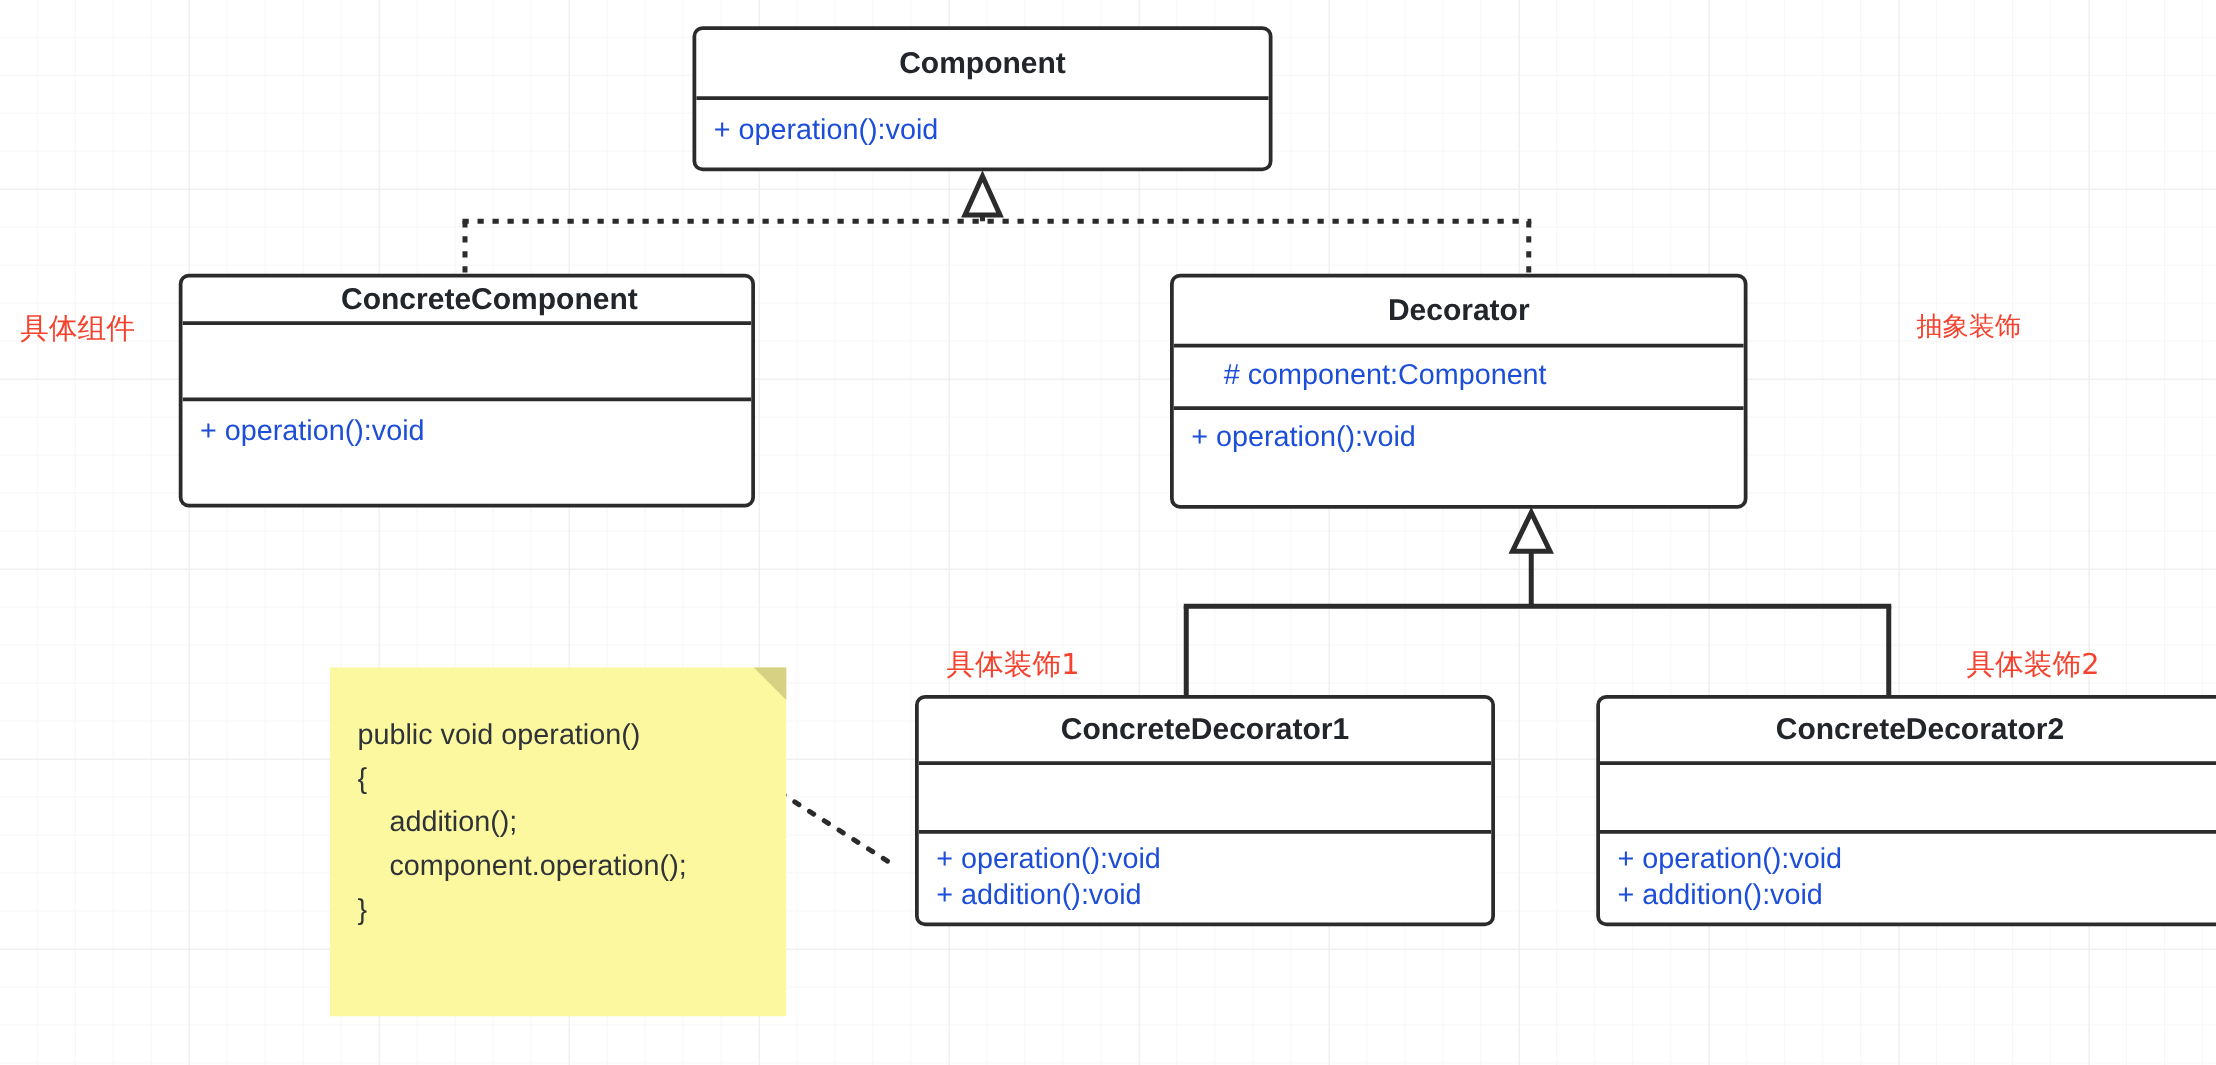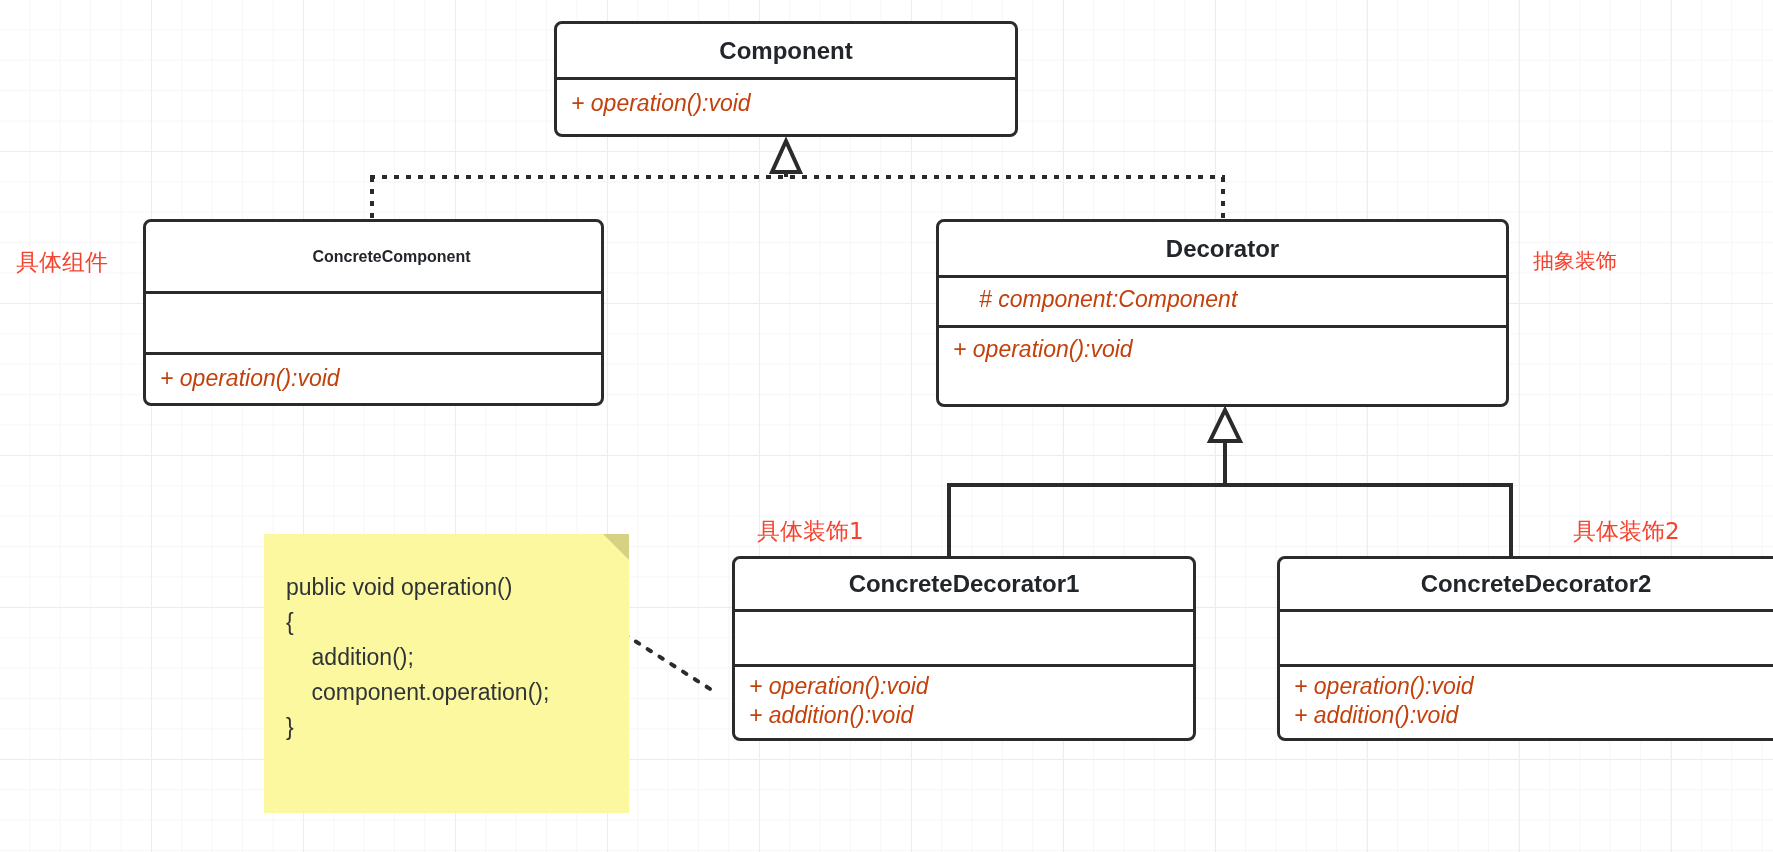--- a/index.html
+++ b/index.html
@@ -44,22 +44,21 @@
     justify-content: center;
   }
   .uml-sep {
     height: 3px;
     background: #2b2b2b;
     width: 100%;
   }
   .uml-compartment {
     box-sizing: border-box;
     padding: 6px 14px 8px 14px;
-    color: #c2410c;
-    font-style: italic;
+    color: #1d4ed8;
   }
   .uml-row {
     white-space: pre;
     line-height: 1.28;
   }
   .uml-compartment.empty { padding: 0; }
 
   
   .cn-label {
     position: absolute;
@@ -134,32 +133,32 @@
     <div class="uml-title" style="height:53px; font-size:24px;">
       <span>Component</span>
     </div>
     <div class="uml-sep"></div>
     <div class="uml-compartment" style="font-size:23px; padding-top:9px;">
       <div class="uml-row">+ operation():void</div>
     </div>
   </div>
 
   <div class="uml-class" style="left:143px; top:219px; width:461px; height:187px;">
-    <div class="uml-title" style="height:69px; font-size:16px;padding-left:36px;">
+    <div class="uml-title" style="height:35px; font-size:24px;padding-left:36px;">
       <span>ConcreteComponent</span>
     </div>
     <div class="uml-sep"></div>
     <div class="uml-compartment empty" style="height:58px;"></div>
     <div class="uml-sep"></div>
     <div class="uml-compartment" style="font-size:23px; padding-top:9px;">
       <div class="uml-row">+ operation():void</div>
     </div>
   </div>
 
-  <div class="uml-class" style="left:936px; top:219px; width:573px; height:188px;">
+  <div class="uml-class" style="left:936px; top:219px; width:462px; height:188px;">
     <div class="uml-title" style="height:53px; font-size:24px;">
       <span>Decorator</span>
     </div>
     <div class="uml-sep"></div>
     <div class="uml-compartment" style="font-size:23px; height:47px; padding-top:7px;padding-left:40px;">
       <div class="uml-row"># component:Component</div>
     </div>
     <div class="uml-sep"></div>
     <div class="uml-compartment" style="font-size:23px; padding-top:7px;">
       <div class="uml-row">+ operation():void</div>

